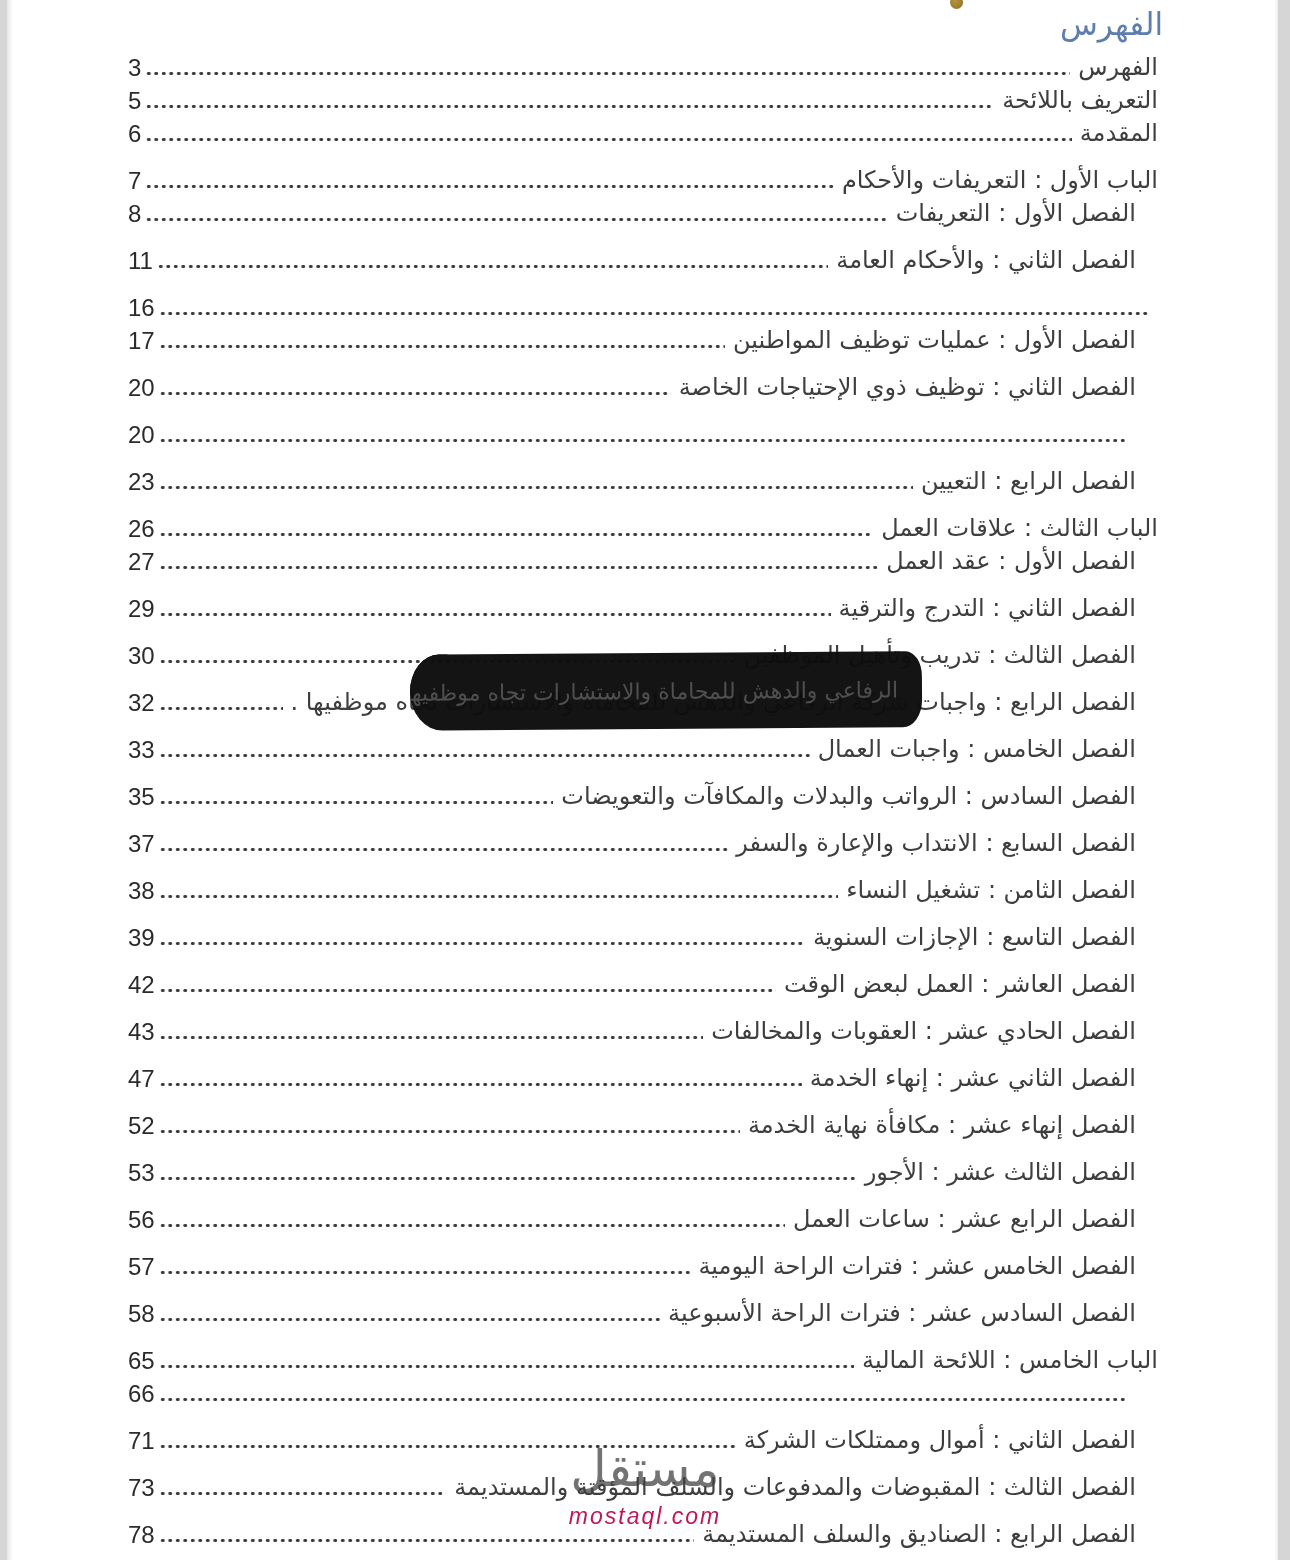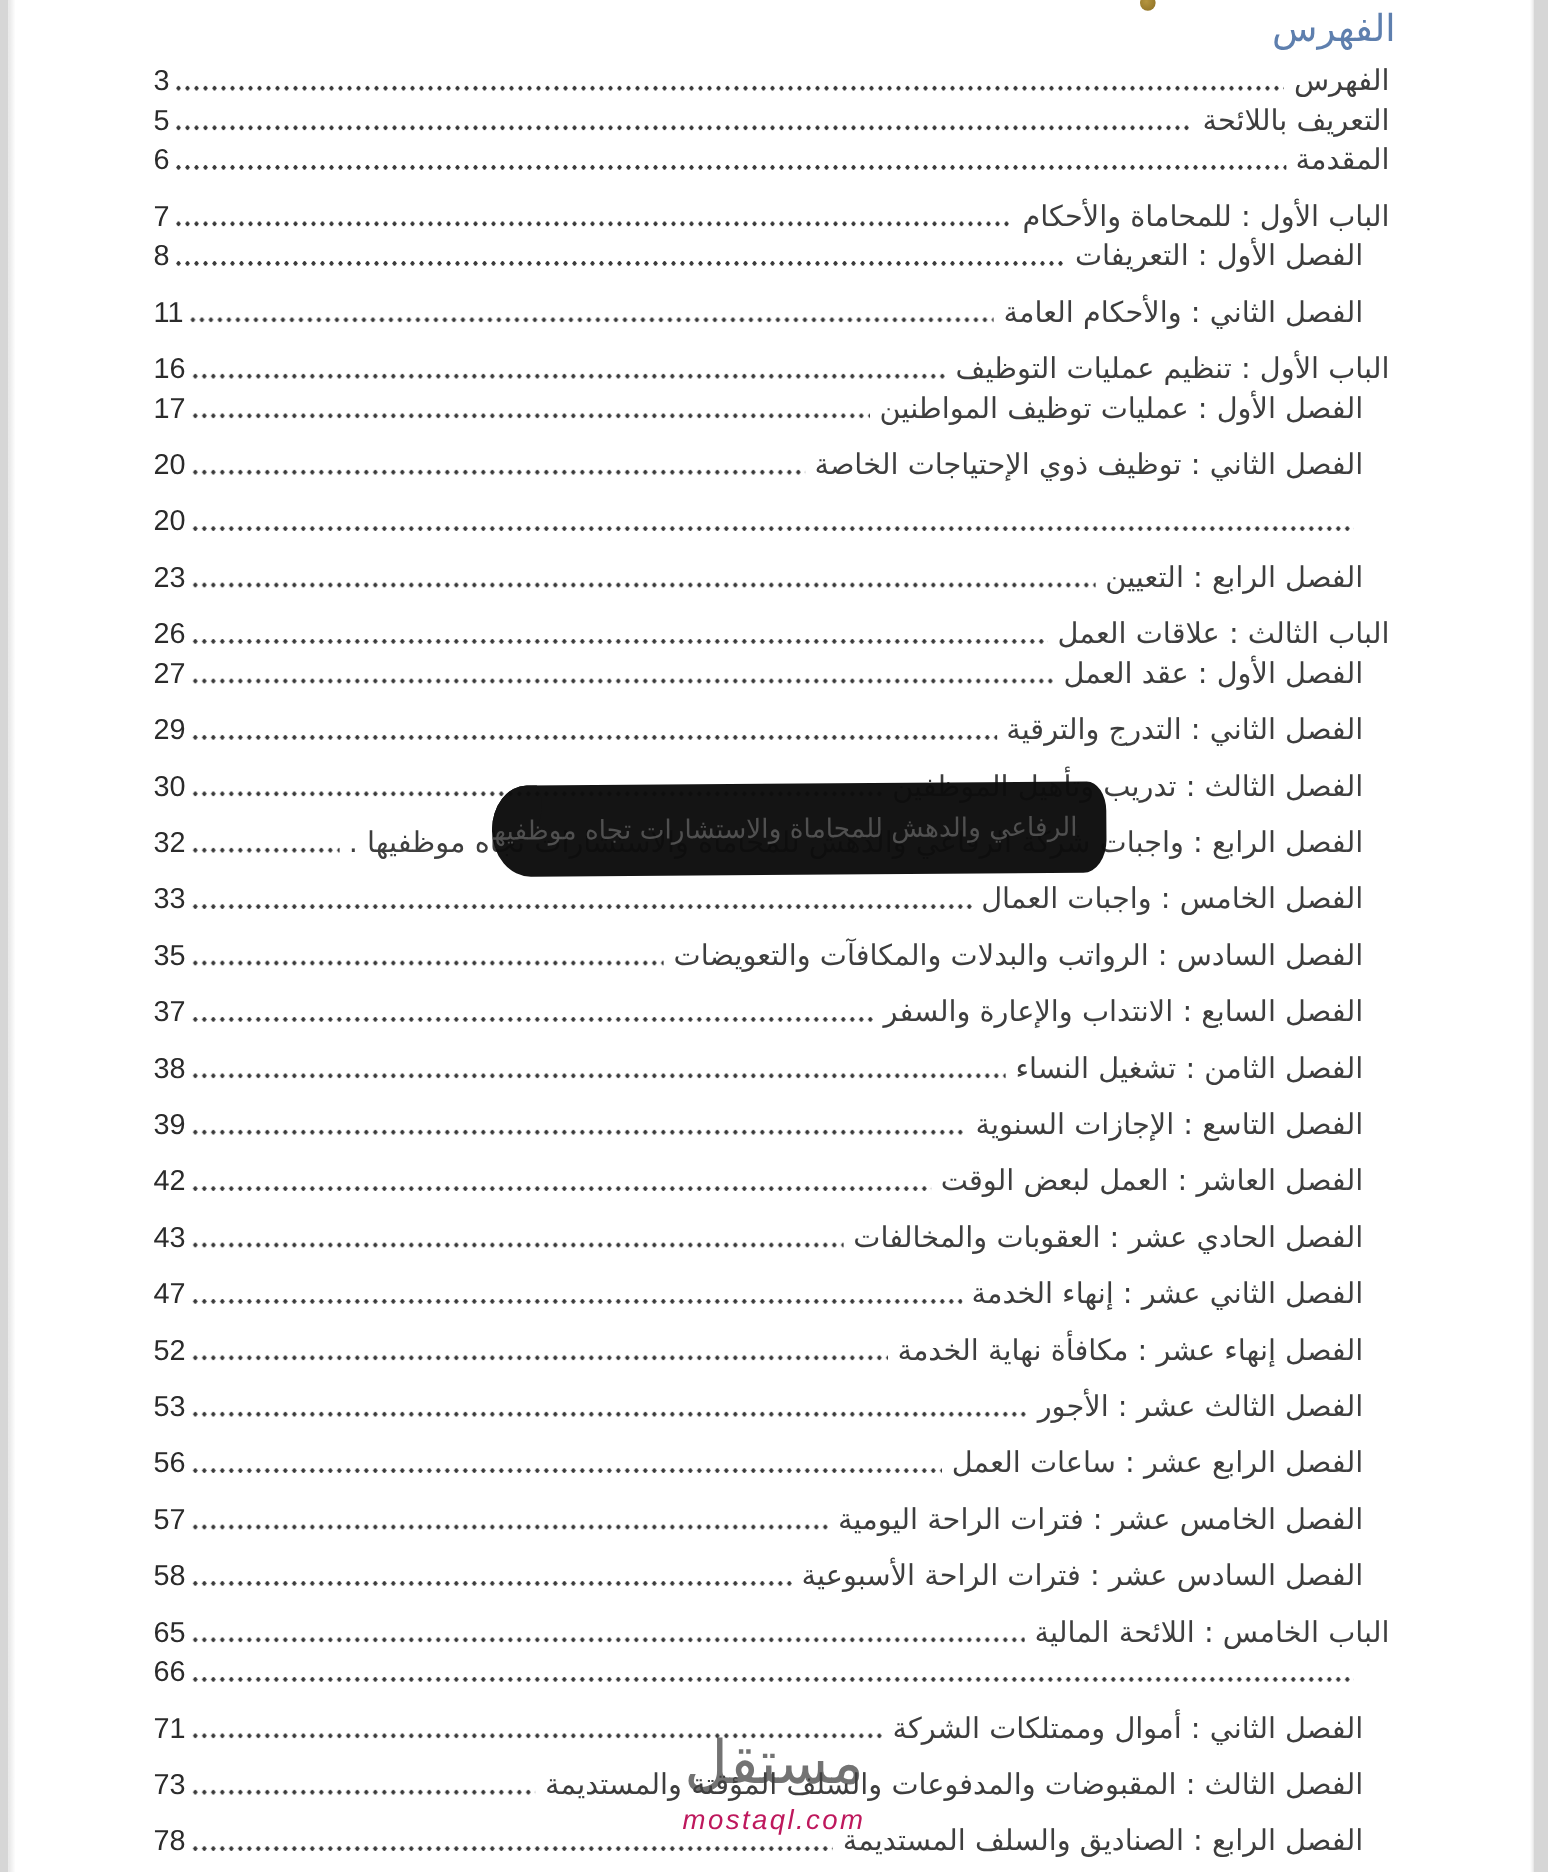--- a/index.html
+++ b/index.html
@@ -102,39 +102,38 @@
     <span class="num">5</span>
 
   </div>
     <div class="row root tight">
     <span class="lbl">المقدمة</span>
     <span class="dots"></span>
     <span class="num">6</span>
 
   </div>
     <div class="row root normal">
-    <span class="lbl">الباب الأول : للمحاماة والأحكام</span>
+    <span class="lbl">الباب الأول : التعريفات والأحكام</span>
     <span class="dots"></span>
     <span class="num">7</span>
 
   </div>
     <div class="row chapter tight">
     <span class="lbl">الفصل الأول : التعريفات</span>
     <span class="dots"></span>
     <span class="num">8</span>
 
   </div>
     <div class="row chapter normal">
     <span class="lbl">الفصل الثاني : والأحكام العامة</span>
     <span class="dots"></span>
     <span class="num">11</span>
 
   </div>
     <div class="row root normal">
-    <span class="lbl">الباب الأول : تنظيم عمليات التوظيف</span>
     <span class="dots"></span>
     <span class="num">16</span>
 
   </div>
     <div class="row chapter tight">
     <span class="lbl">الفصل الأول : عمليات توظيف المواطنين</span>
     <span class="dots"></span>
     <span class="num">17</span>
 
   </div>

